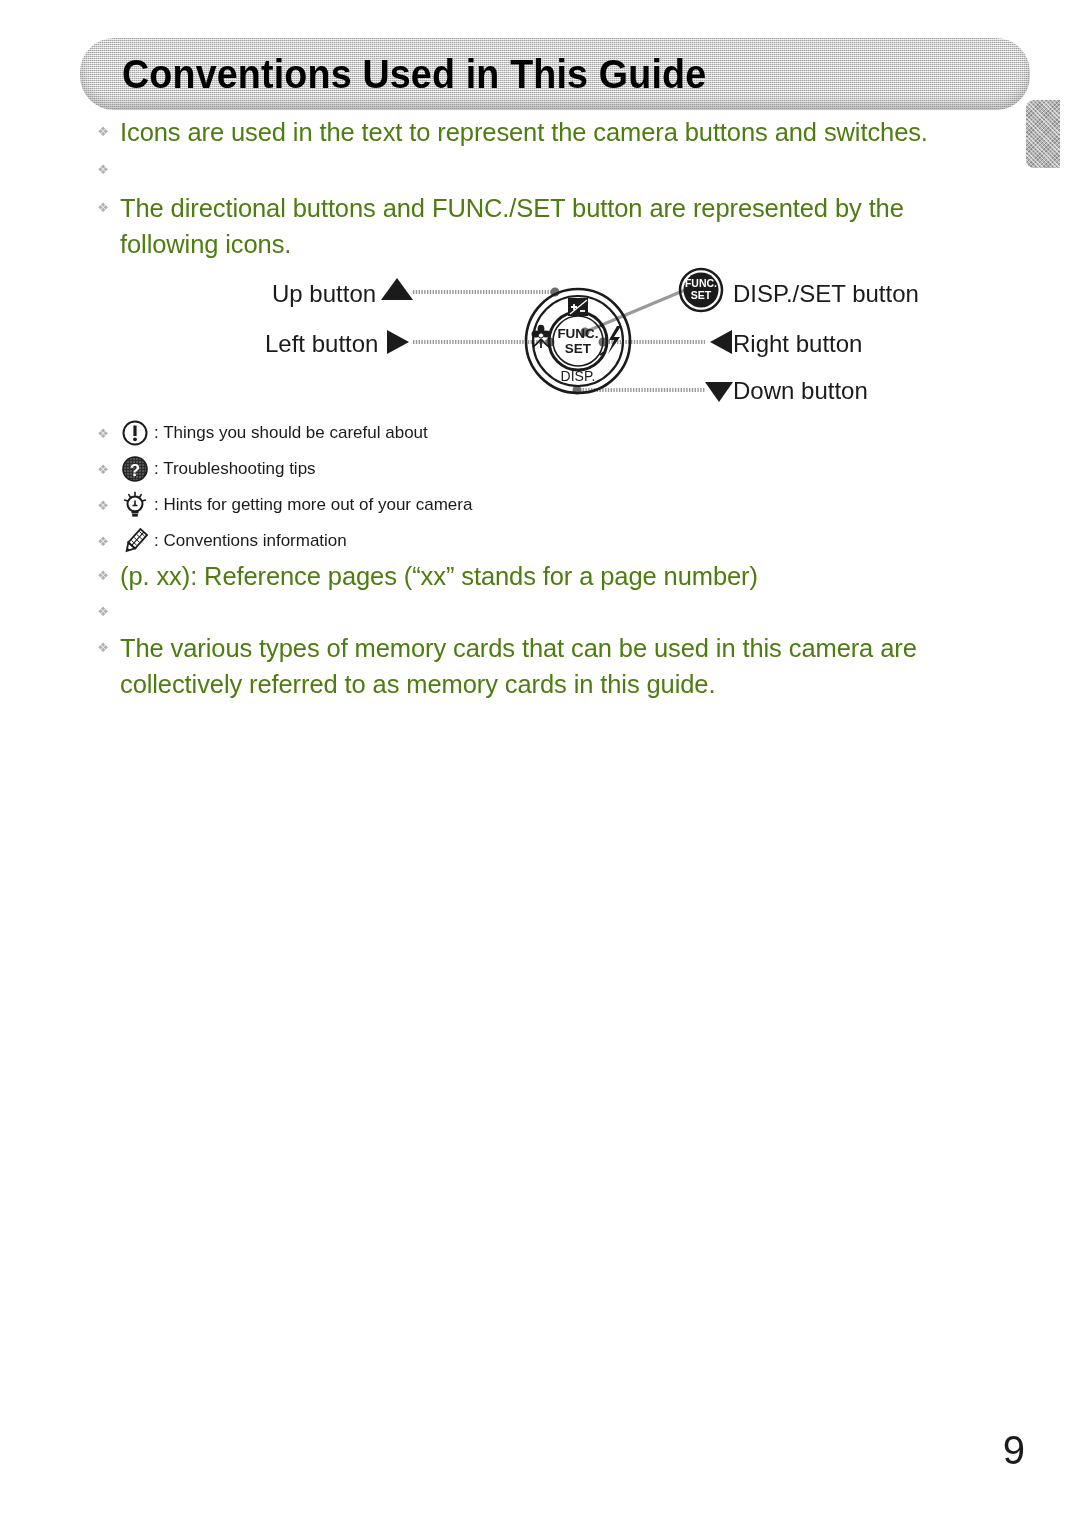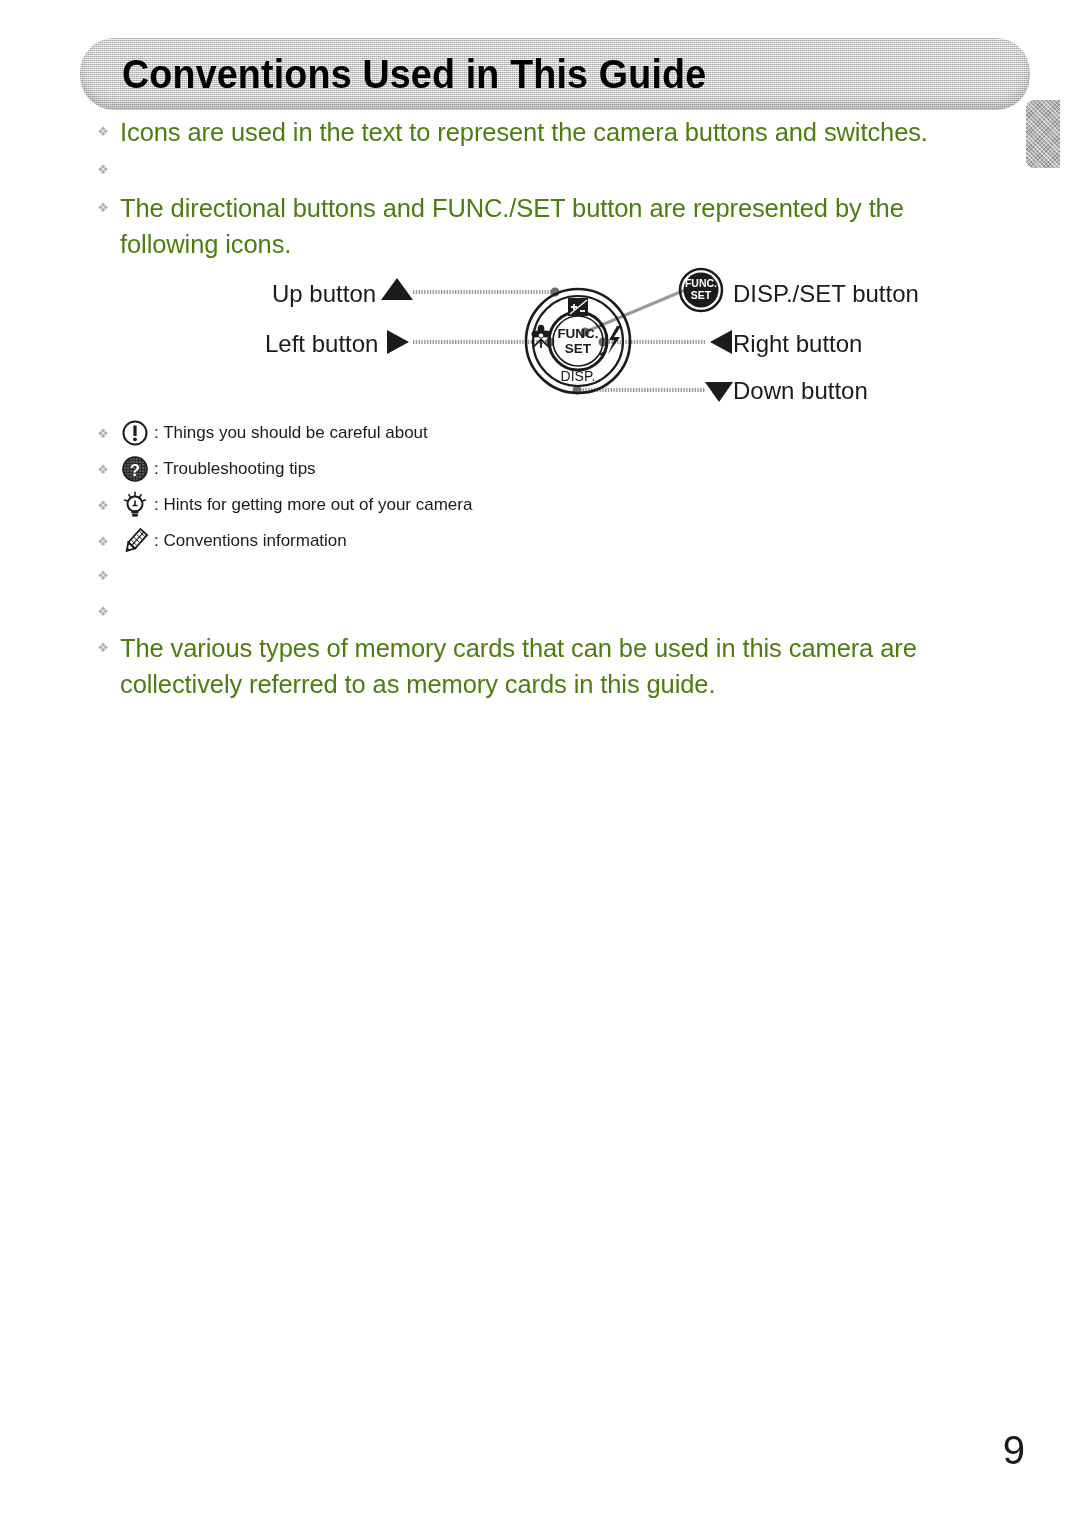--- a/index.html
+++ b/index.html
@@ -285,20 +285,21 @@
           <polygon points="12.6,25 16.4,25 14.5,28" fill="#1b1b1b"></polygon>
         </g>
       </svg>
     </span>
     <span class="row-colon-text">: Conventions information</span>
   </span>
 </div>
 
 <div class="bullet-row" style="left:96px; top:558px; width:930px;">
   <span class="bullet-mark">❖</span>
+  <span class="bullet-text">(p. xx): Reference pages (“xx” stands for a page number)</span>
 </div>
 
 <div class="bullet-row" style="left:96px; top:594px; width:930px;">
   <span class="bullet-mark">❖</span>
 </div>
 
 <div class="bullet-row" style="left:96px; top:630px; width:930px;">
   <span class="bullet-mark">❖</span>
   <span class="bullet-text">The various types of memory cards that can be used in this camera are
 collectively referred to as memory cards in this guide.</span>

